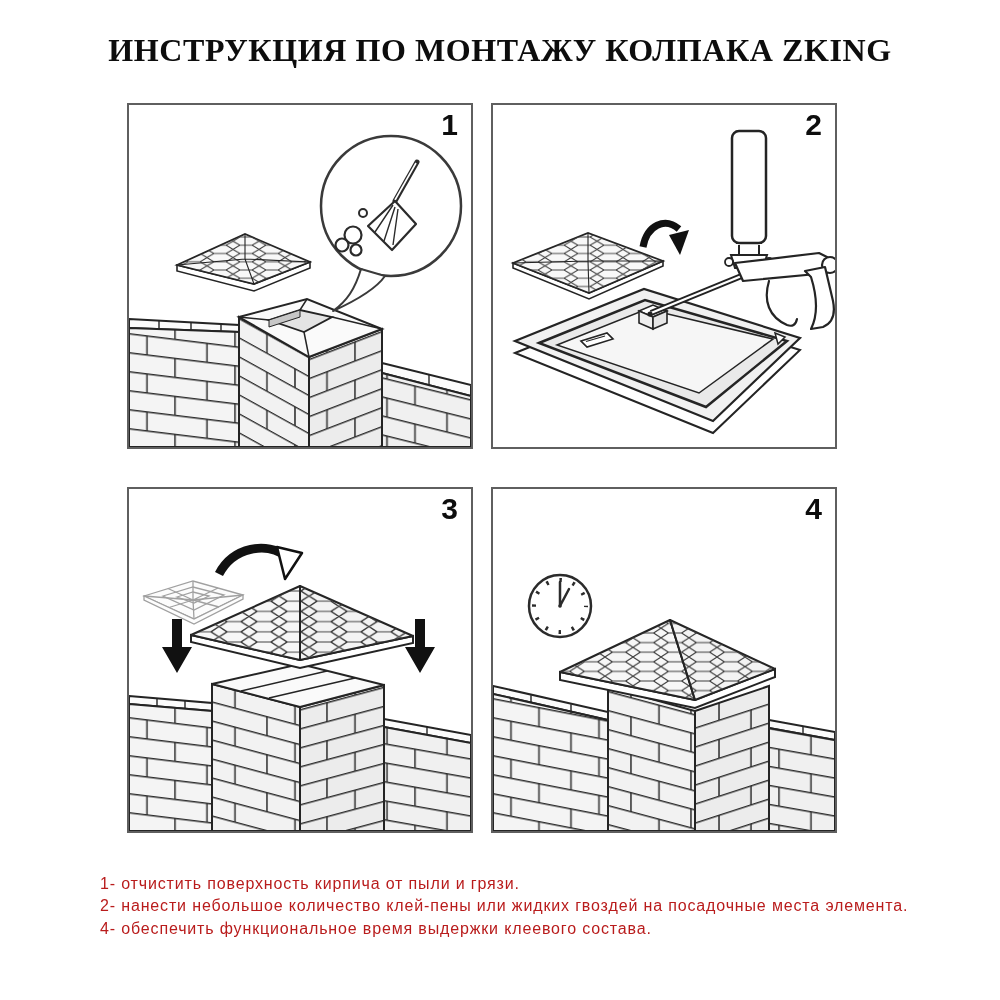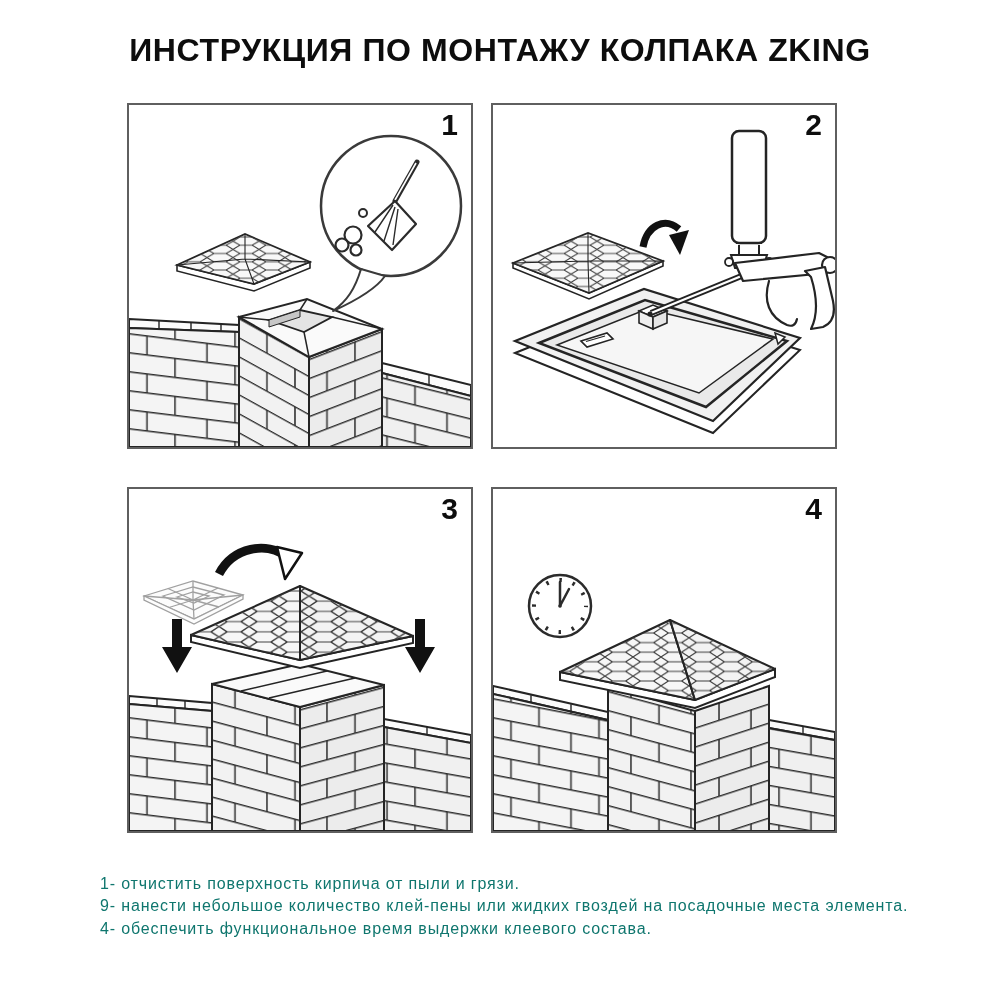--- a/index.html
+++ b/index.html
@@ -1,30 +1,30 @@
 <!DOCTYPE html>
 <html><head>
 <meta charset="utf-8">
 <style>
   html,body{margin:0;padding:0;background:#ffffff;}
   .page{position:relative;width:1000px;height:1000px;background:#ffffff;
         font-family:"Liberation Sans", sans-serif;overflow:hidden;}
   .title{position:absolute;left:0;top:32px;width:1000px;text-align:center;
-         font-size:32px;font-weight:800;letter-spacing:0.6px;color:#0d0d0d;white-space:nowrap;}
+         font-size:32px;font-weight:800;letter-spacing:0.6px;color:#0d0d0d;white-space:nowrap;font-family:Liberation Serif, serif;}
   .panel{position:absolute;width:346px;height:346px;border:2px solid #5f5f5f;
          background:#ffffff;box-sizing:border-box;}
   #panel1{left:127px;top:103px;}
   #panel2{left:491px;top:103px;}
   #panel3{left:127px;top:487px;}
   #panel4{left:491px;top:487px;}
   .panel svg{position:absolute;left:0;top:0;display:block;}
   .panel-num{position:absolute;top:5px;right:13px;font-size:30px;font-weight:800;
              color:#0d0d0d;line-height:1;}
   .steps{position:absolute;left:100px;top:873px;font-size:16px;letter-spacing:0.85px;
-         color:#0f766e;white-space:nowrap;}
+         color:#b91c1c;white-space:nowrap;}
   .steps div{height:22.4px;line-height:22.4px;}
 </style>
 </head>
 <body>
 
 <div class="page">
 
   <div class="title">ИНСТРУКЦИЯ ПО МОНТАЖУ КОЛПАКА ZKING</div>
 
   <div class="panel" id="panel1">
@@ -287,17 +287,17 @@
         <path d="M177 131 L282 180 L202 211 Z" fill="#f3f3f3" stroke-width="2" stroke-linejoin="round"></path>
         <path d="M177 131 L282 180 L202 211 Z" fill="url(#p4hex)" stroke="none"></path>
         <path d="M177 131 L202 211" stroke-width="1.6"></path>
       </g>
     </svg>
     <div class="panel-num">4</div>
   </div>
 
   <div class="steps">
     <div>1- отчистить поверхность кирпича от пыли и грязи.</div>
-    <div>9- нанести небольшое количество клей-пены или жидких гвоздей на посадочные места элемента.</div>
+    <div>2- нанести небольшое количество клей-пены или жидких гвоздей на посадочные места элемента.</div>
     <div>4- обеспечить функциональное время выдержки клеевого состава.</div>
   </div>
 
 </div>
 
 </body></html>

